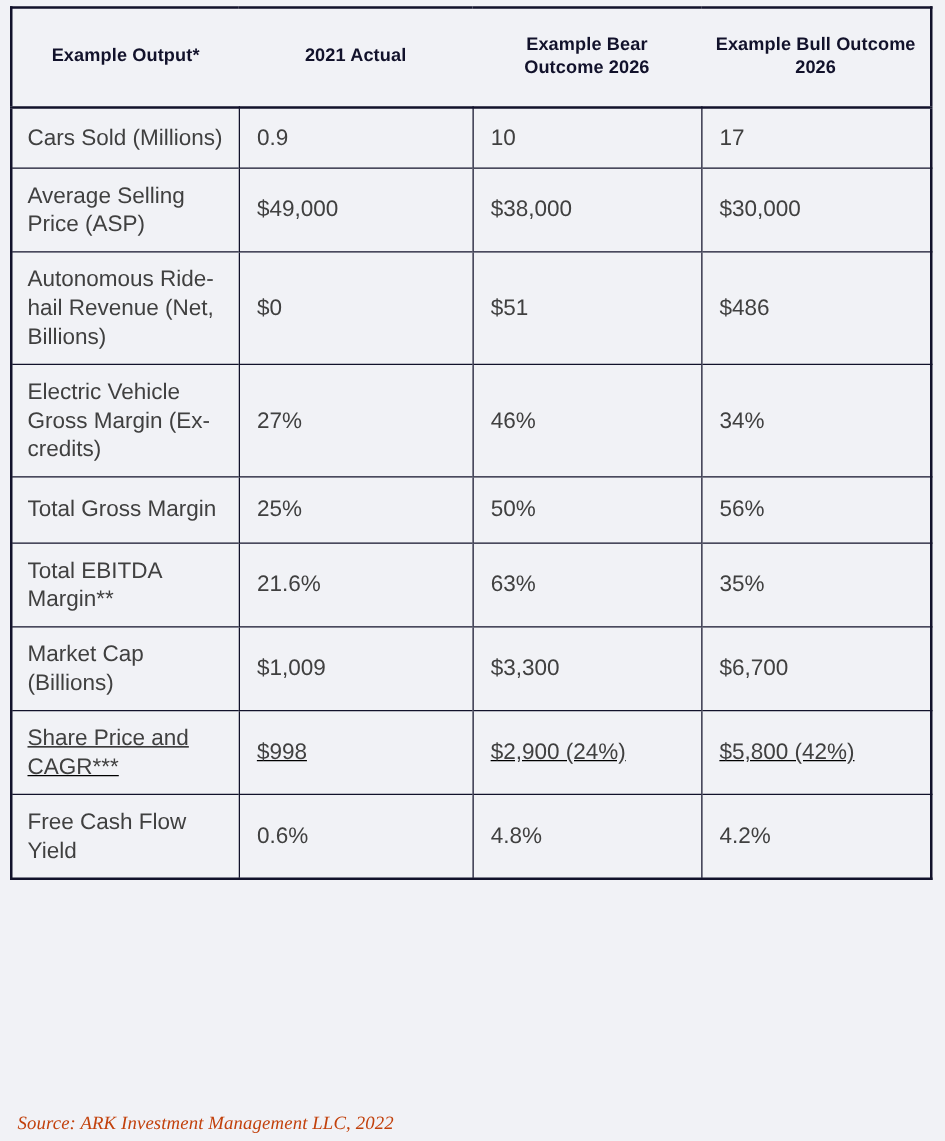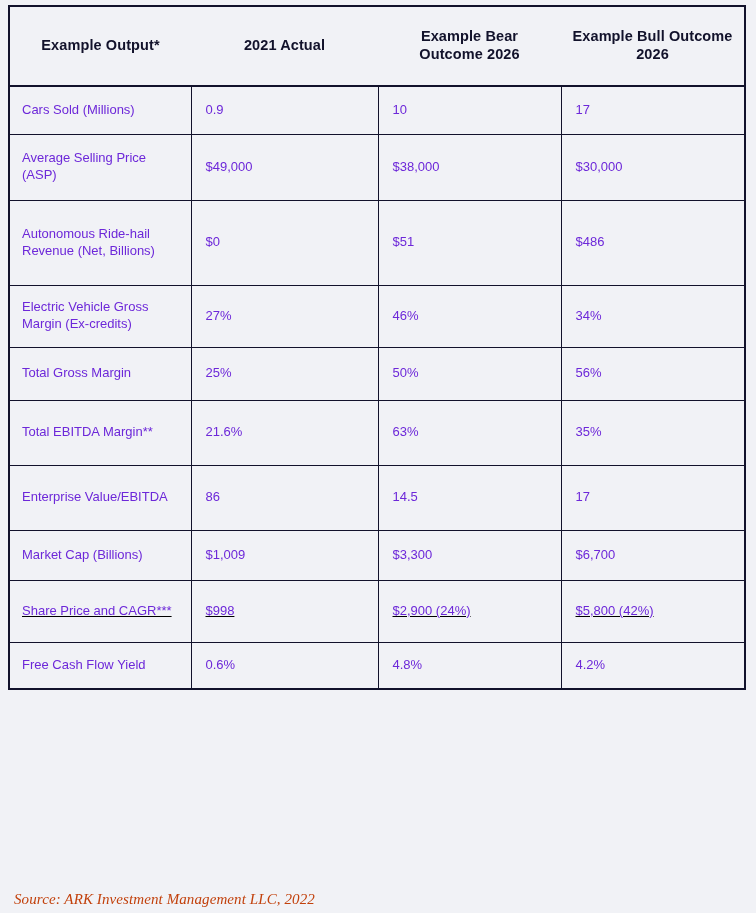--- a/index.html
+++ b/index.html
@@ -54,23 +54,23 @@
     line-height: 1.22;
     padding: 4px 10px;
     border: none;
     box-sizing: border-box;
   }
   thead tr {
     border-bottom: 2px solid #12122b;
   }
 
   tbody td {
-    font-size: 13px;
+    font-size: 18px;
     font-weight: normal;
-    color: #6d28d9;
+    color: #404040;
     line-height: 1.28;
     padding: 10px 14px;
     vertical-align: middle;
     text-align: left;
     border-top: 1.5px solid #12122b;
     border-right: 1.5px solid #12122b;
     box-sizing: border-box;
   }
   tbody td:last-child {
     border-right: none;
@@ -161,26 +161,20 @@
           <td>25%</td>
           <td>50%</td>
           <td>56%</td>
         </tr>
         <tr class="r7">
           <td class="label-cell">Total EBITDA Margin**</td>
           <td>21.6%</td>
           <td>63%</td>
           <td>35%</td>
         </tr>
-        <tr class="r8">
-          <td class="label-cell">Enterprise Value/EBITDA</td>
-          <td>86</td>
-          <td>14.5</td>
-          <td>17</td>
-        </tr>
         <tr class="r9">
           <td class="label-cell">Market Cap (Billions)</td>
           <td>$1,009</td>
           <td>$3,300</td>
           <td>$6,700</td>
         </tr>
         <tr class="r10">
           <td class="label-cell">Share Price and CAGR***</td>
           <td>$998</td>
           <td>$2,900 (24%)</td>

